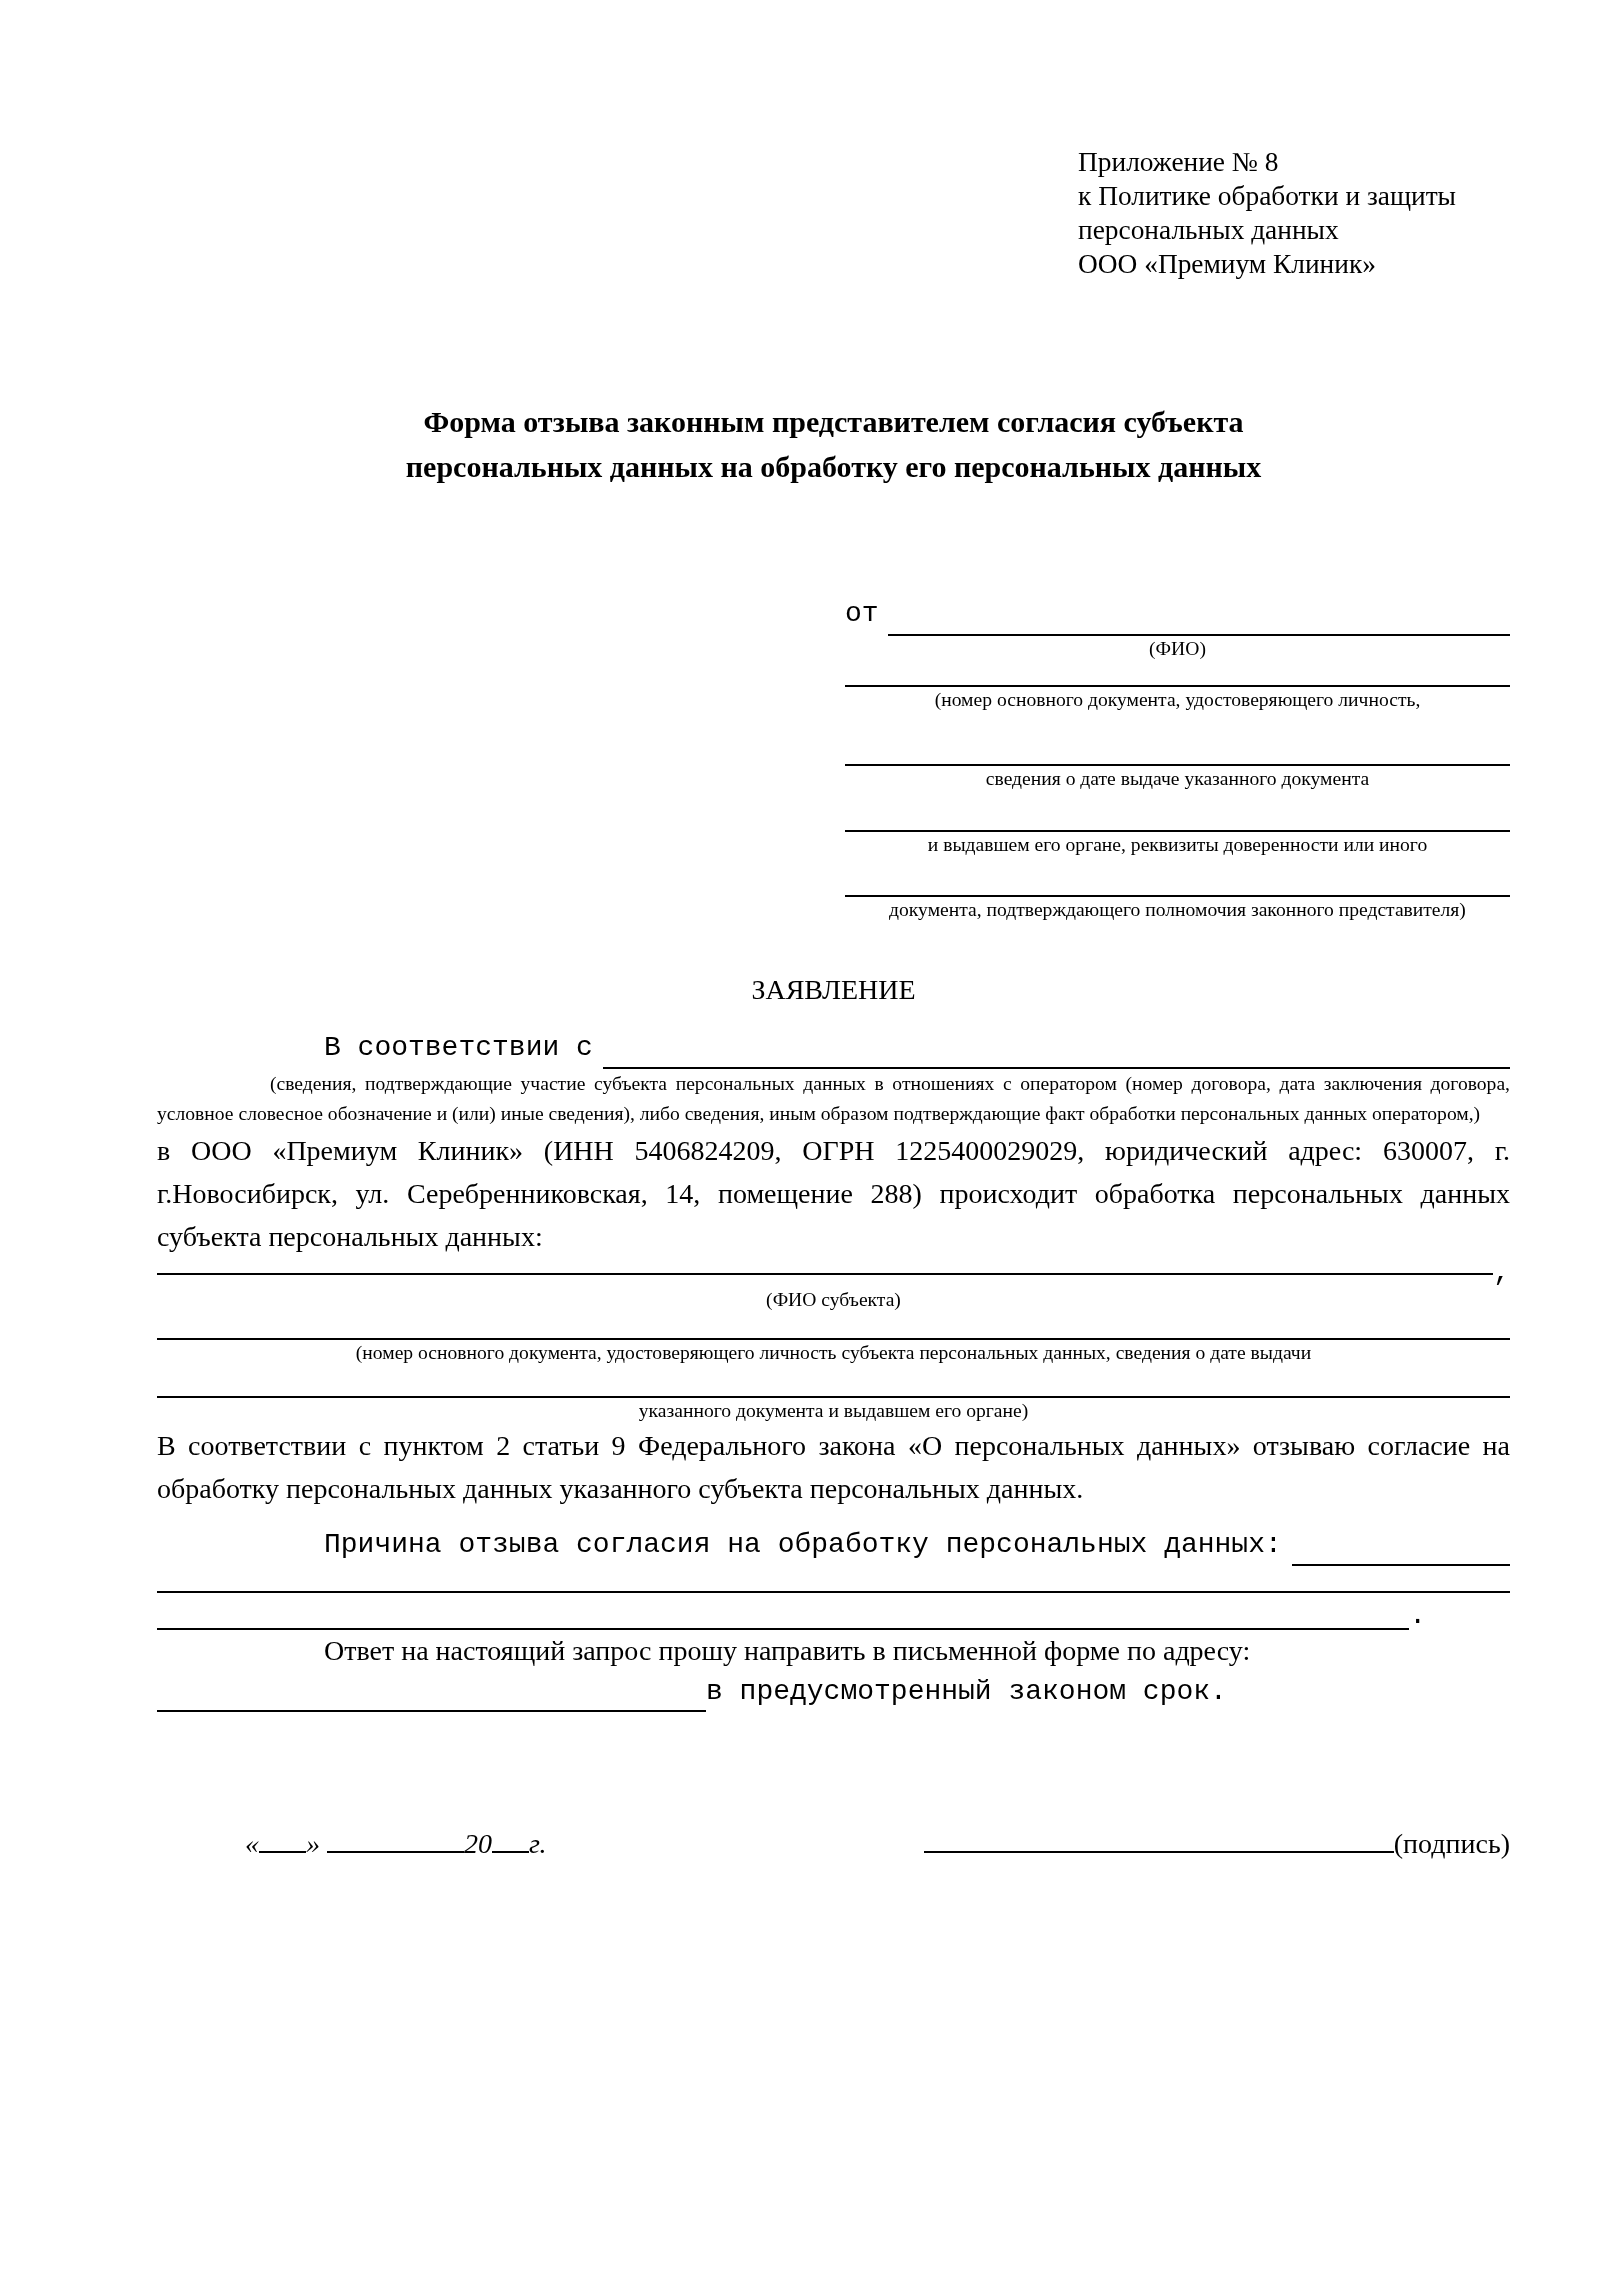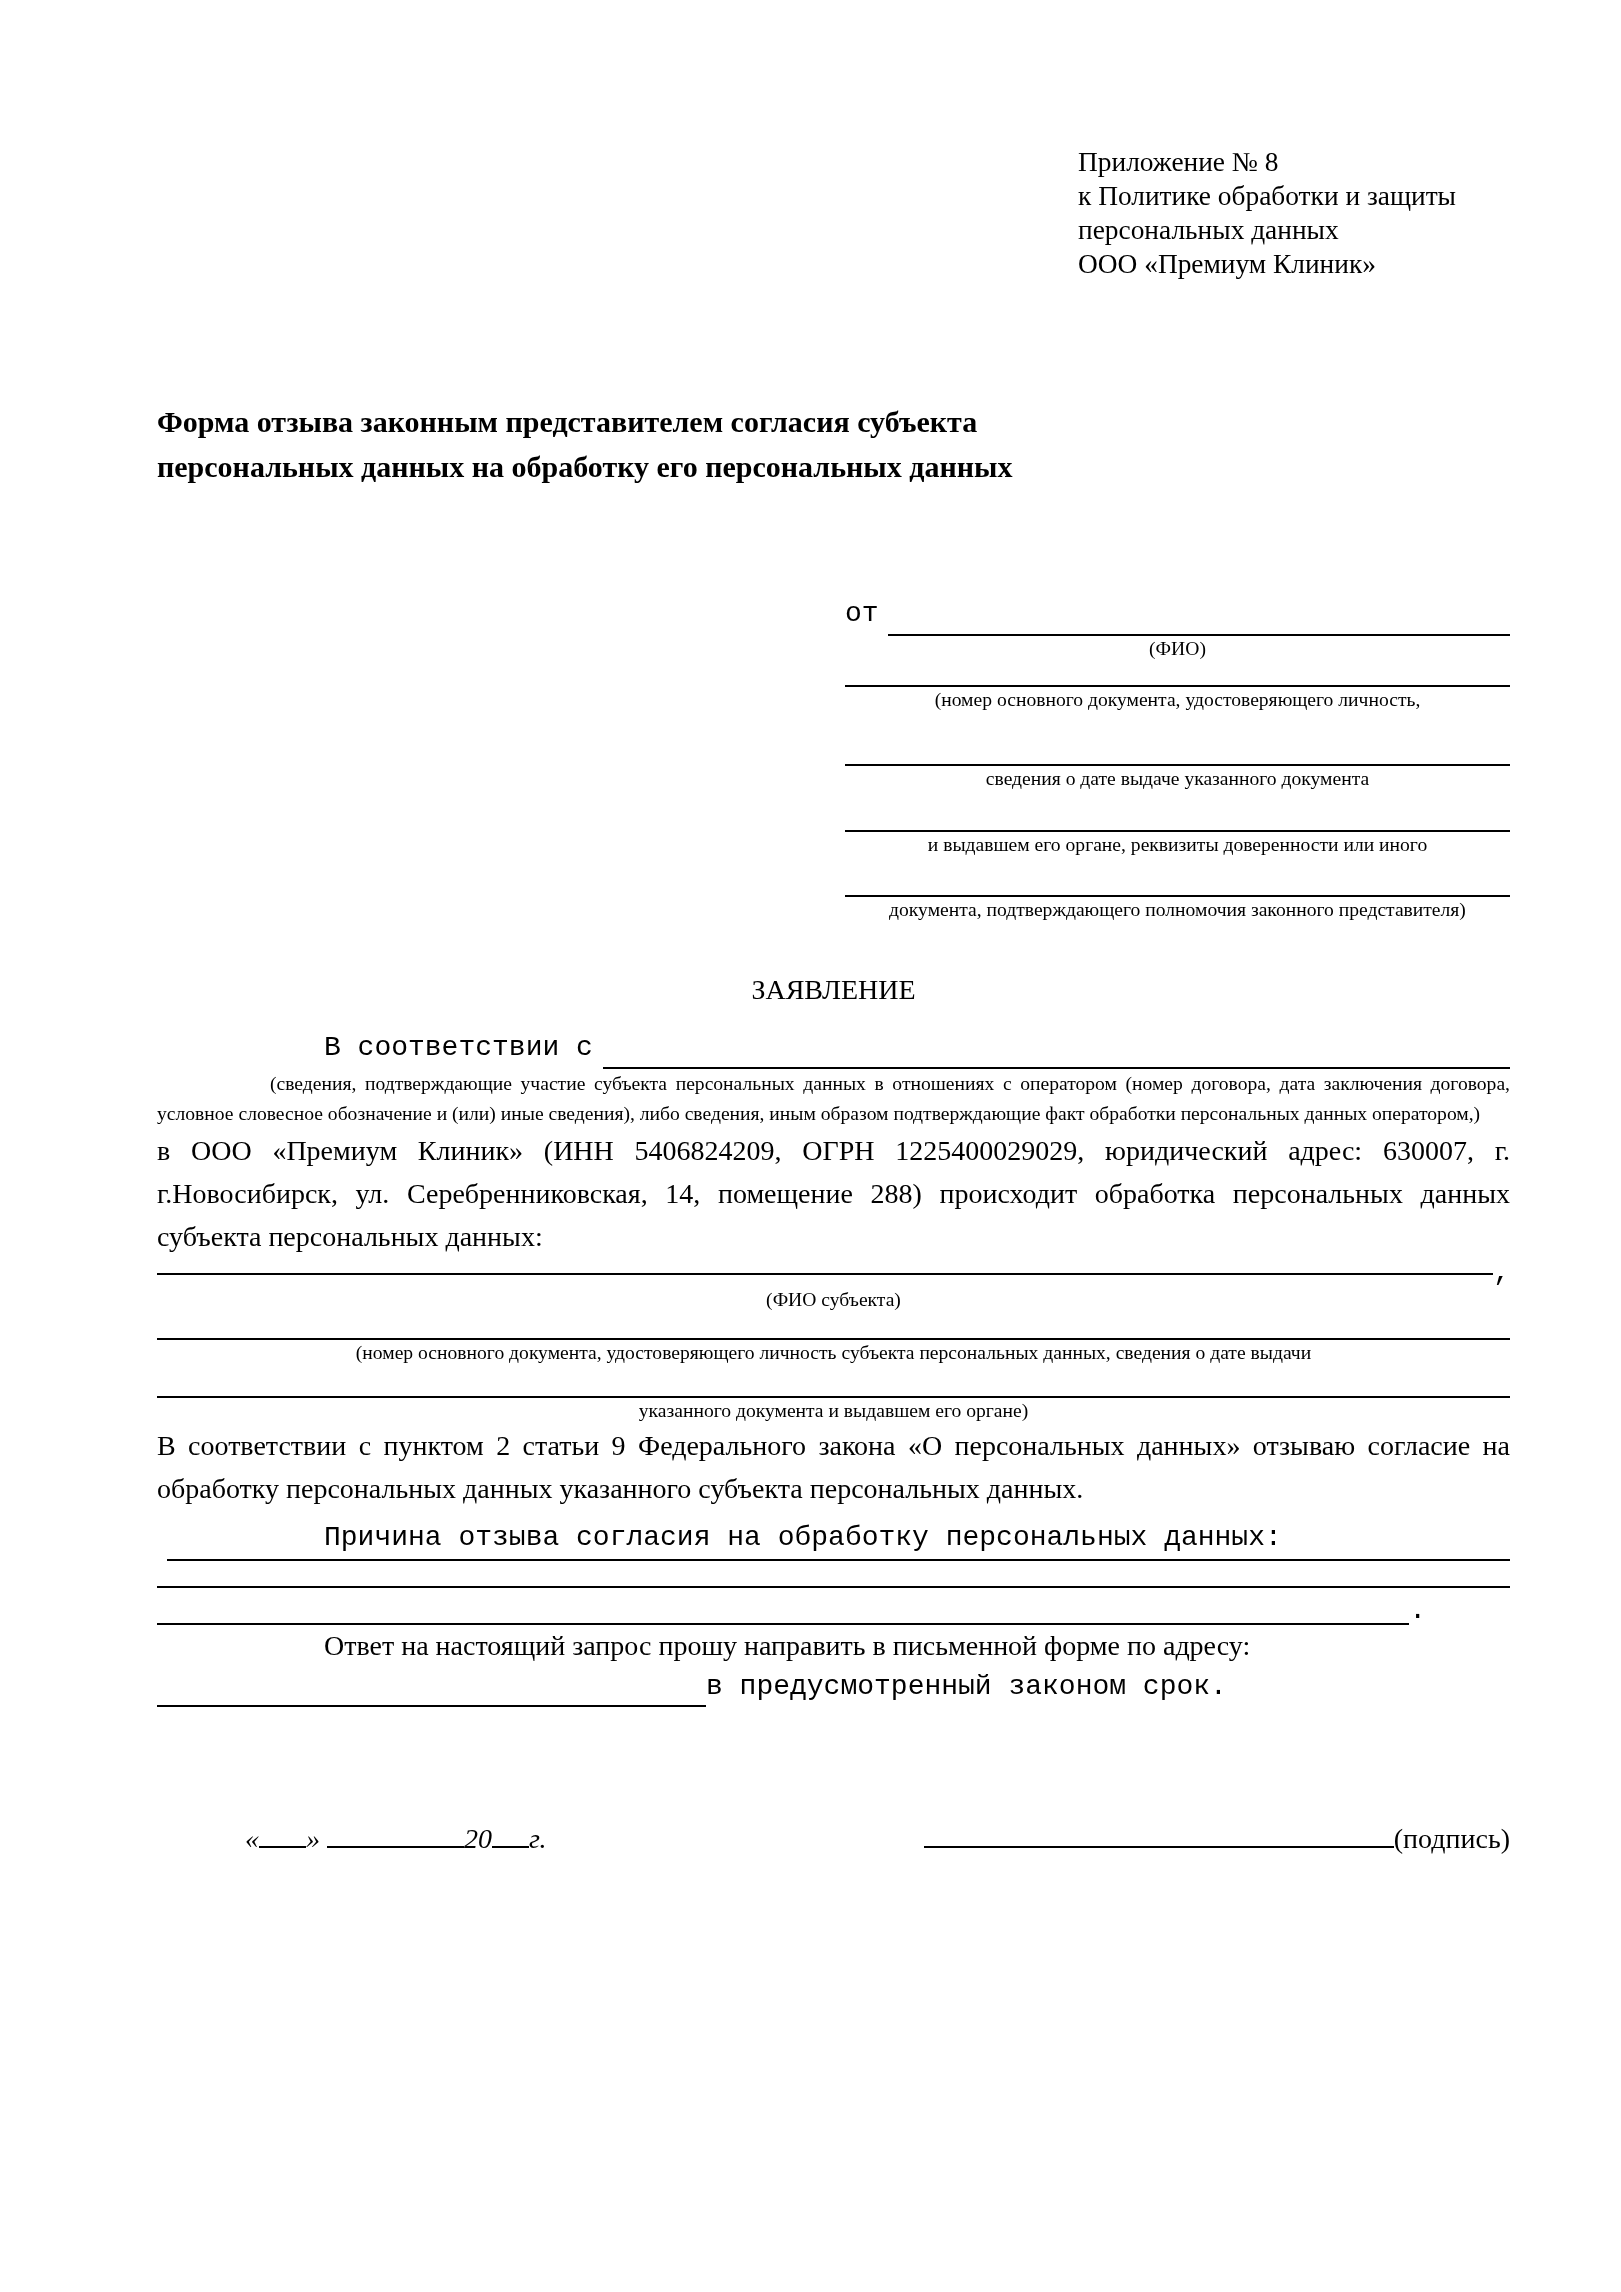--- a/index.html
+++ b/index.html
@@ -21,21 +21,21 @@
   
   .header-block {
     margin-left:921px;
     padding-top:145px;
     font-size:27.4px;
     line-height:34px;
   }
   
   .doc-title {
     margin-top:118px;
-    text-align:left;
+    text-align:center;
     font-weight:bold;
     font-size:30px;
     line-height:45px;
   }
   
   .addressee { margin-left:688px; margin-top:102px; font-size:28px; }
   .addr-to { line-height:39px; }
   .flexrow { display:flex; align-items:stretch;font-family:Liberation Mono, monospace; }
   .from-row { line-height:45px; }
   .fill { flex:1 1 auto; border-bottom:2.9px solid #000; }
@@ -59,21 +59,21 @@
     font-size:19.6px;
     line-height:30px;
     text-align:justify;
     text-indent:113px;
   }
   .para { text-align:justify; }
   .subject-line { height:15.7px; }
   .sub2 { height:25.5px; }
   .sub3 { height:31px; }
   .trail { white-space:nowrap; align-self:flex-end; line-height:29px; }
-  .reason-row { margin-top:6px; line-height:43px;flex-direction:column; }
+  .reason-row { margin-top:13px; line-height:43px; }
   .gap-line-1 { height:25.5px; }
   .reason-line2-row { margin-top:0; padding-right:84px; }
   .rl2 { height:35px; }
   .confirm { margin-top:9.8px; line-height:41px; }
   .reply { line-height:41px; }
   .reply-row { line-height:41px; }
   .fill-reply { flex:0 0 549px; border-bottom:2.9px solid #000; }
   
   .footer-row {
     margin-top:110px;

